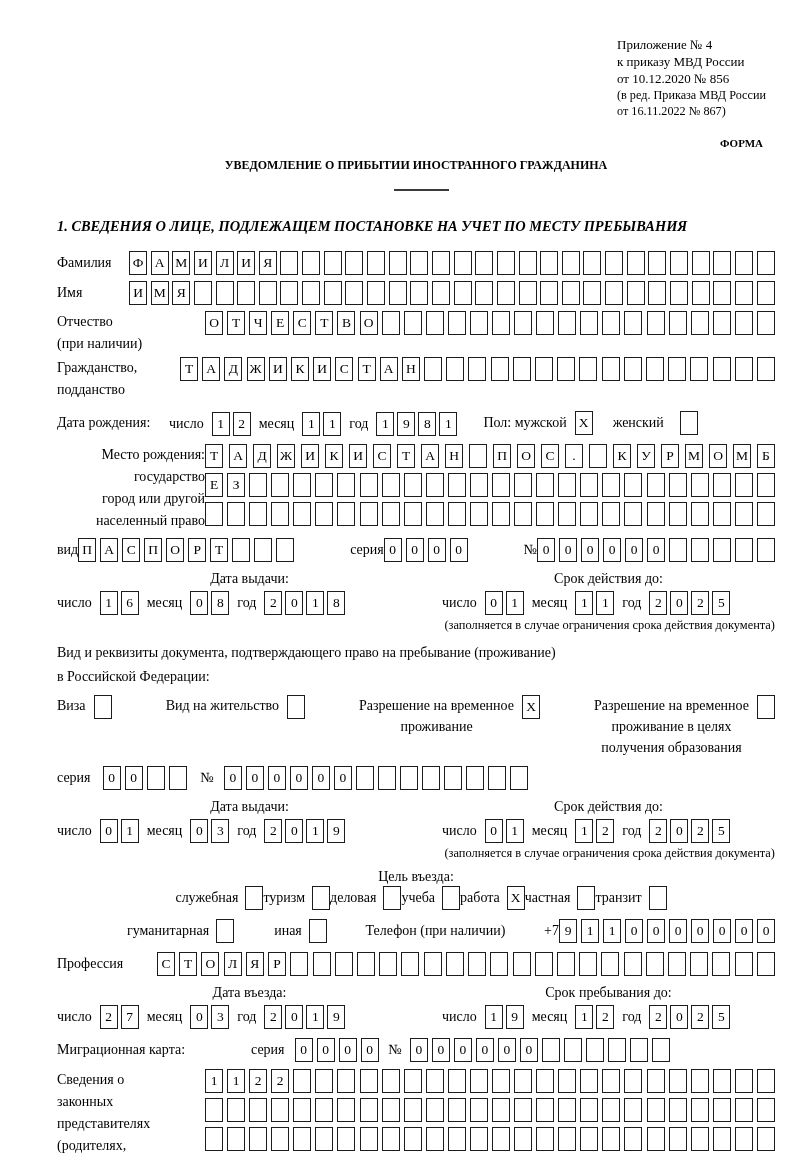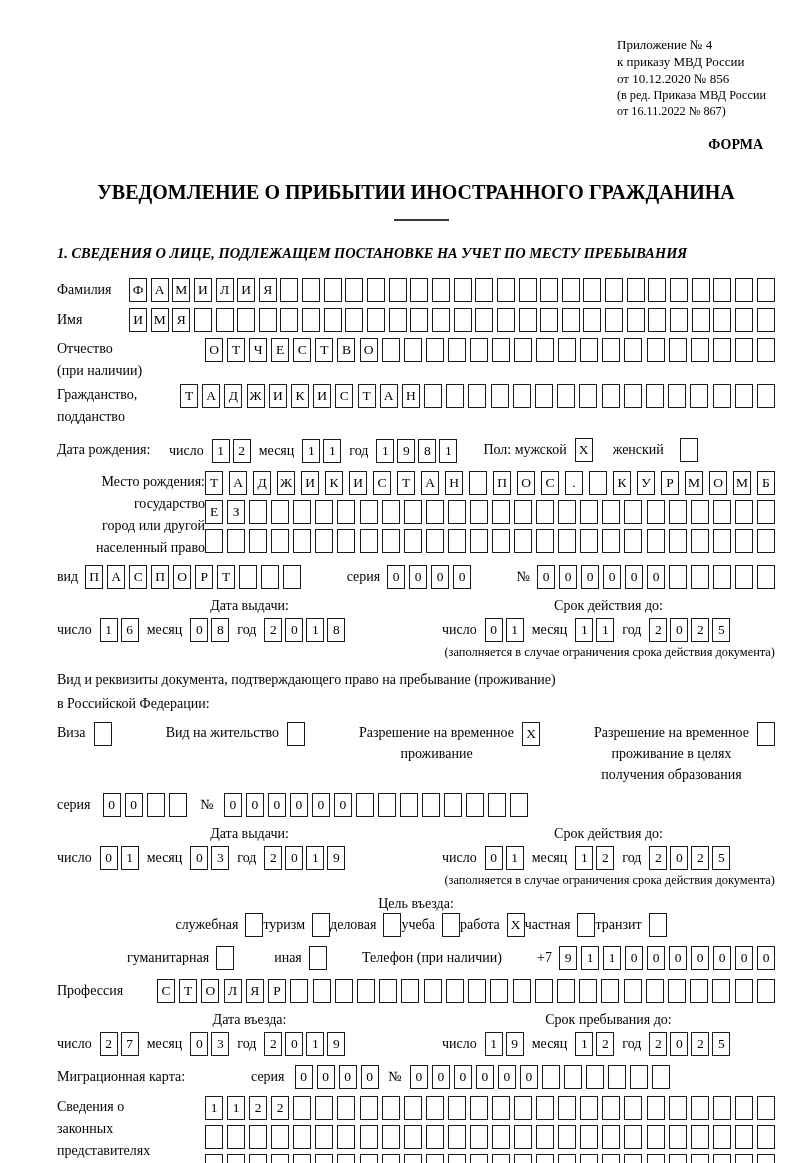--- a/index.html
+++ b/index.html
@@ -6,23 +6,23 @@
   body{
     width:800px;height:1163px;background:#ffffff;color:#000;
     font-family:"Liberation Serif","DejaVu Serif",serif;
     overflow:hidden;
   }
   .page{box-sizing:border-box;width:800px;height:1163px;padding:36px 25px 0 57px;}
   
   .hdr-right{margin-left:560px;font-size:13px;line-height:17px;}
   .hdr-right .small{font-size:12.2px;line-height:16px;}
   .hdr-right .small:first-of-type{margin-top:4px;}
-  .forma{font-weight:bold;font-size:14px;text-align:right;padding-right:12px;margin-top:18px;}
+  .forma{font-weight:bold;font-size:11px;text-align:right;padding-right:12px;margin-top:18px;}
   
-  .title{margin-top:28px;text-align:center;font-weight:bold;font-size:20px;line-height:22px;}
+  .title{margin-top:5px;text-align:center;font-weight:bold;font-size:12px;line-height:22px;}
   .blank-underline{display:inline-block;width:55px;height:2px;border-bottom:2px solid #3a3a3a;margin-left:10px;}
   .sec-heading{margin-top:20px;font-weight:bold;font-size:14.4px;font-style:italic;}
   
   .row{display:flex;align-items:center;margin-top:6px;}
   .row.top{align-items:flex-start;}
   .sb{justify-content:space-between;}
   .lab{font-size:14px;white-space:nowrap;}
   .stack div{font-size:14px;line-height:22px;}
   .lw72{width:72px;flex:none;}
   .lw110{width:112px;flex:none;}
@@ -36,21 +36,21 @@
   .cells.sb{flex:1;justify-content:space-between;gap:0;}
   .cell{
     box-sizing:content-box;width:16px;height:22px;border:1.7px solid #1c1c1c;
     display:inline-flex;align-items:center;justify-content:center;
     font-size:13.5px;background:#fff;flex:none;
   }
   .grid-stack{flex:1;display:flex;flex-direction:column;gap:5px;}
   .grid-stack .cells{width:100%;}
   
   .doc-heading{text-align:center;font-weight:bold;font-size:13.6px;margin-top:10px;}
-  .group{display:inline-flex;align-items:center;gap:7px;}
+  .group{display:inline-flex;align-items:center;}
   
   .two-col{display:flex;margin-top:8px;}
   .col-l{width:385px;flex:none;}
   .col-r{flex:1;}
   .date-hdr{font-size:14px;text-align:center;line-height:18px;}
   .dategroup{display:inline-flex;align-items:center;gap:8px;margin-top:3px;}
   .dlab{font-size:14px;}
   .note{font-size:12.4px;text-align:right;margin-top:3px;line-height:15px;}
   .intro{font-size:14px;line-height:24px;margin-top:8px;}
   

